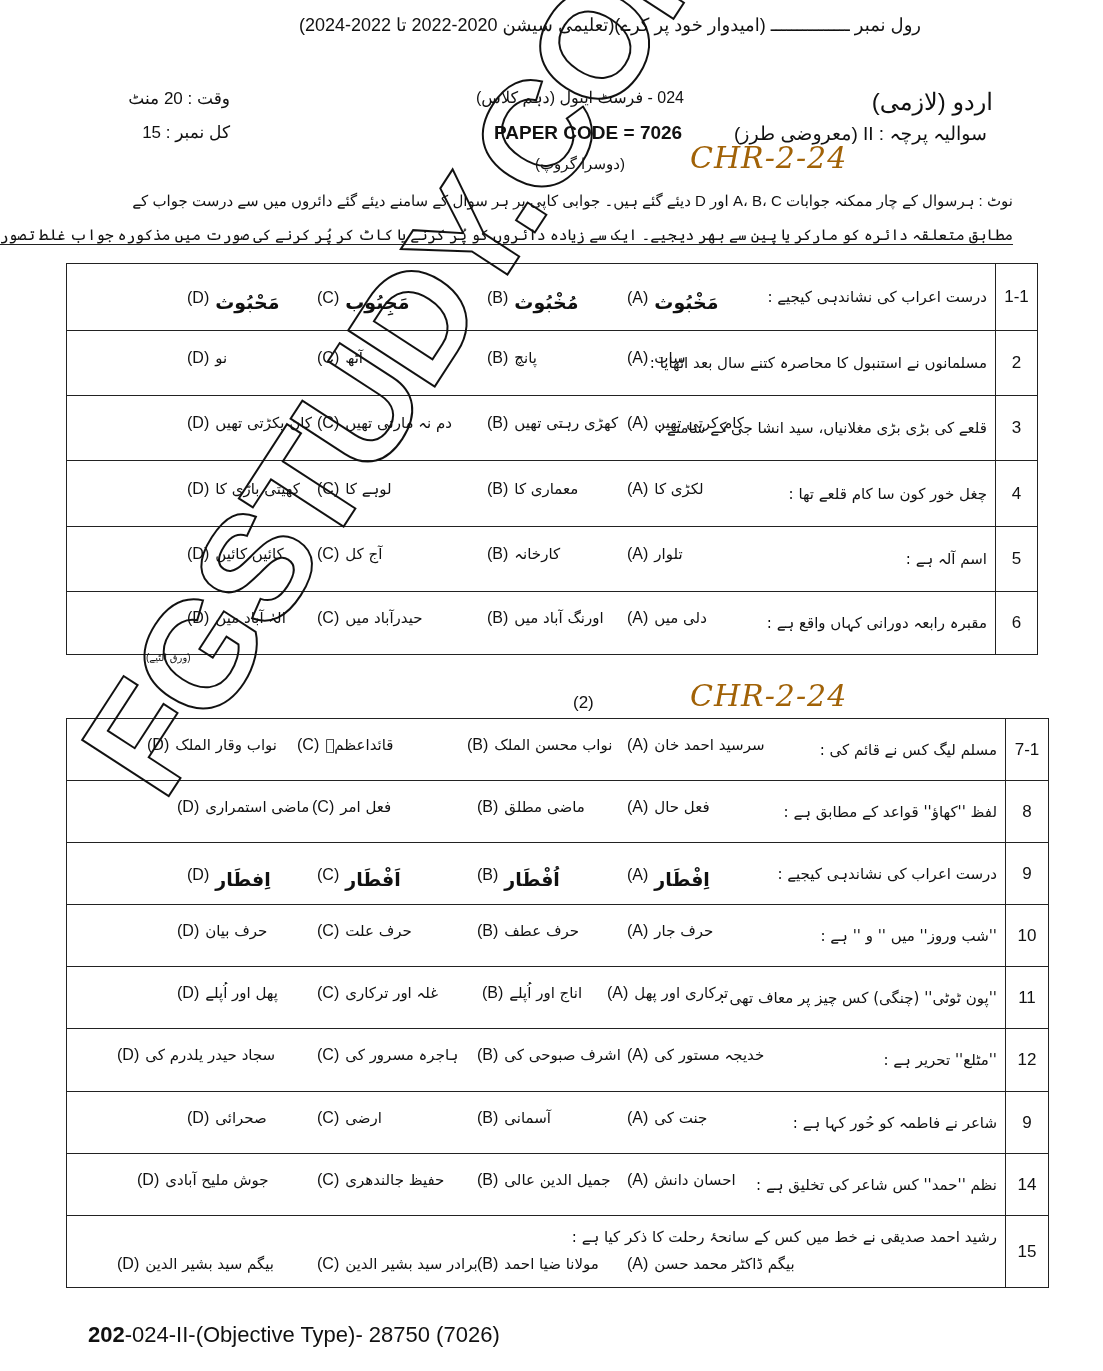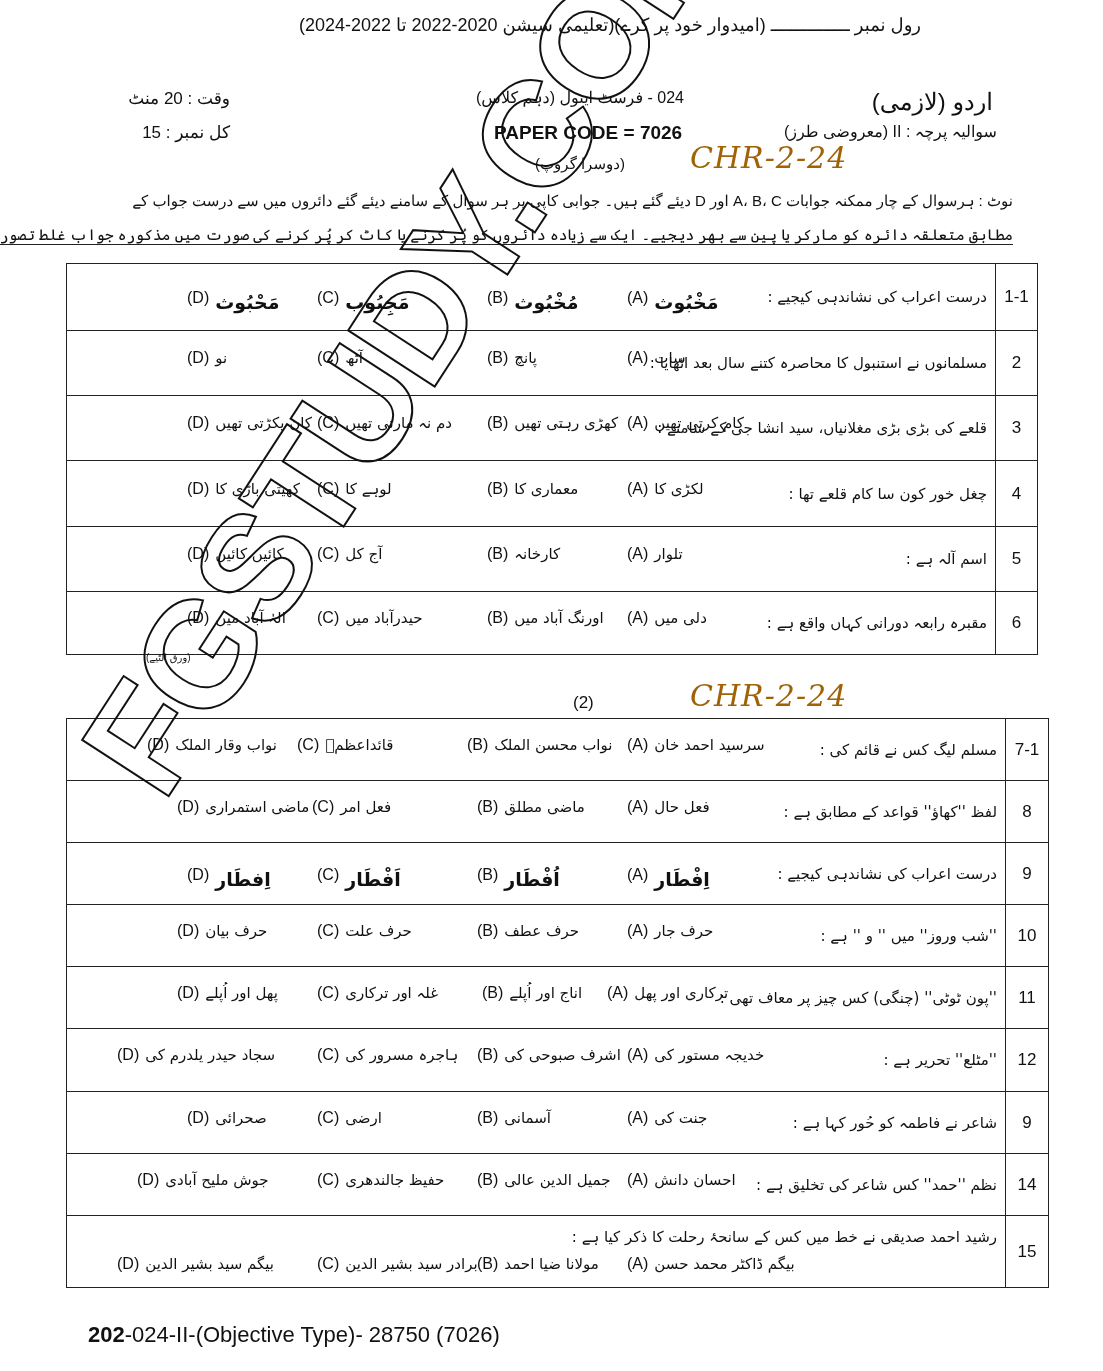--- a/index.html
+++ b/index.html
@@ -28,21 +28,21 @@
 </style>
 </head>
 <body>
 
 <div class="abs ur hdr-line" style="left:200px; top:14px; width:820px; text-align:center;">رول نمبر ـــــــــــــــ (امیدوار خود پر کرے)(تعلیمی سیشن 2020-2022 تا 2022-2024)</div>
 
 <div class="abs ur" style="right:110px; top:88px; font-size:24px;">اردو (لازمی)</div>
 <div class="abs ur" style="left:450px; top:88px; font-size:16px; width:260px; text-align:center;">024 - فرسٹ اینول (دہم کلاس)</div>
 <div class="abs ur" style="left:80px; top:88px; font-size:17px; width:150px;">وقت : 20 منٹ</div>
 
-<div class="abs ur" style="right:106px; top:122px; font-size:16px;">سوالیہ پرچہ : II (معروضی طرز)</div>
+<div class="abs ur" style="right:116px; top:122px; font-size:19px;">سوالیہ پرچہ : II (معروضی طرز)</div>
 <div class="abs lat" style="left:494px; top:122px; font-size:19px; font-weight:bold;">PAPER CODE = 7026</div>
 <div class="abs ur" style="left:80px; top:122px; font-size:17px; width:150px;">کل نمبر : 15</div>
 
 <div class="abs ur" style="left:535px; top:155px; font-size:15px;">(دوسرا گروپ)</div>
 <div class="abs hand" style="left:690px; top:140px;">CHR-2-24</div>
 
 <div class="abs ur" style="right:90px; top:192px; font-size:15px;">نوٹ : ہرسوال کے چار ممکنہ جوابات A، B، C اور D دیئے گئے ہیں۔ جوابی کاپی پر ہر سوال کے سامنے دیئے گئے دائروں میں سے درست جواب کے</div>
 <div class="abs ur" style="right:90px; top:226px; font-size:15px; border-bottom:1px solid #222;">مطابق متعلقہ دائرہ کو مارکر یا پین سے بھر دیجیے۔ ایک سے زیادہ دائروں کو پُر کرنے یا کاٹ کر پُر کرنے کی صورت میں مذکورہ جواب غلط تصور ہوگا۔</div>
 
 <table class="q" style="left:66px; top:263px; width:971px;">

